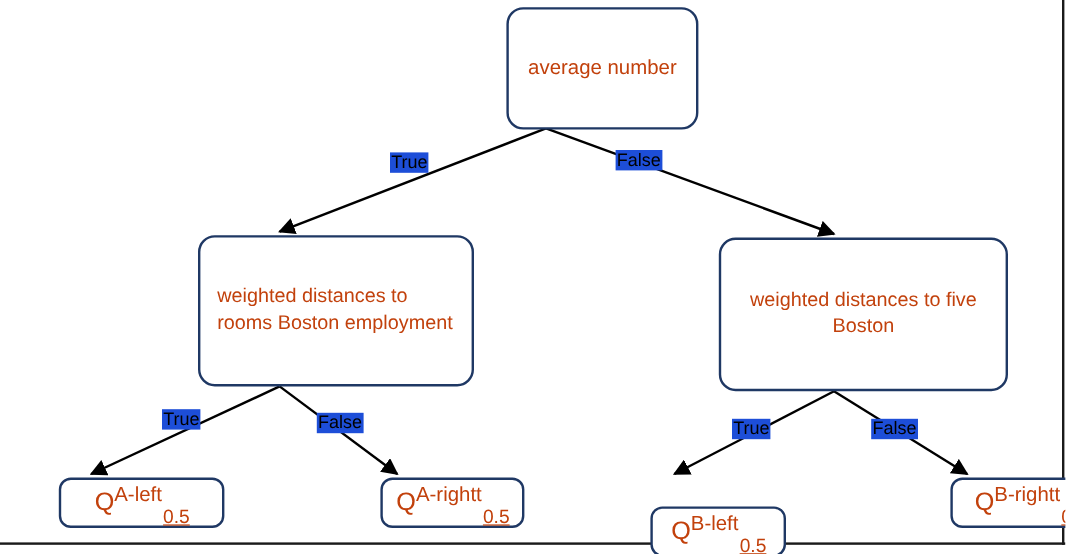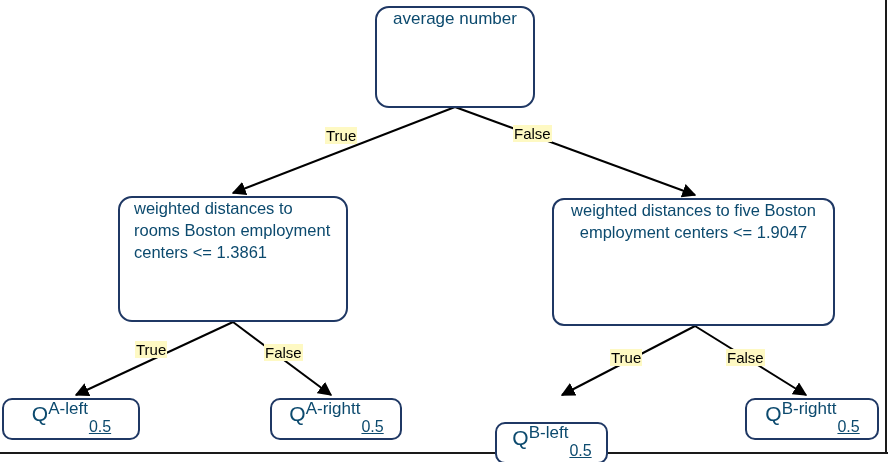--- a/index.html
+++ b/index.html
@@ -22,24 +22,25 @@
     width: 888px;
     height: 462px;
   }
   .node {
     position: absolute;
     box-sizing: border-box;
     border: 2px solid #1f3864;
     border-radius: 14px;
     background: #ffffff;
     display: flex;
-    align-items: flex-start;
-    color: #0c4a6e;
+    align-items: center;
+    color: #c2410c;
     line-height: 1.32;
     z-index: 3;
+    margin-left: 47px;
   }
   .node-root {
     justify-content: center;
     text-align: center;
     font-size: 17px;
   }
   .node-inner-left {
     justify-content: flex-start;
     text-align: left;
     font-size: 16.5px;
@@ -77,21 +78,21 @@
     line-height: 0;
     position: relative;
     top: 6px;
     left: 1px;
     text-decoration: underline;
   }
   .edge-label {
     position: absolute;
     font-size: 15px;
     color: #000000;
-    background: #fef9c3;
+    background: #1d4ed8;
     padding: 0 1px;
     white-space: nowrap;
     z-index: 4;
   }
   #bottom-rule {
     position: absolute;
     left: 0;
     top: 452px;
     width: 888px;
     height: 2px;
@@ -136,38 +137,36 @@
   <div class="node node-root" style="left:375px; top:6px; width:160px; height:102px;">
     <div>
       <div>average number</div>
     </div>
   </div>
 
   <div class="node node-inner-left" style="left:118px; top:196px; width:230px; height:126px;">
     <div>
       <div>weighted distances to</div>
       <div>rooms Boston employment</div>
-      <div>centers &lt;= 1.3861</div>
     </div>
   </div>
 
-  <div class="node node-inner-right" style="left:552px; top:198px; width:283px; height:128px;border-radius:12px;">
+  <div class="node node-inner-right" style="left:552px; top:198px; width:241px; height:128px;">
     <div>
       <div>weighted distances to five Boston</div>
-      <div>employment centers &lt;= 1.9047</div>
     </div>
   </div>
 
   <div class="node node-leaf" style="left:2px; top:398px; width:138px; height:42px;">
     <span class="qlabel">
       <span class="qbase">Q</span><span class="qsup">A-left</span><span class="qsub">0.5</span>
     </span>
   </div>
 
-  <div class="node node-leaf" style="left:270px; top:398px; width:132px; height:42px;">
+  <div class="node node-leaf" style="left:270px; top:398px; width:120px; height:42px;">
     <span class="qlabel">
       <span class="qbase">Q</span><span class="qsup">A-rightt</span><span class="qsub">0.5</span>
     </span>
   </div>
 
   <div class="node node-leaf" style="left:495px; top:422px; width:113px; height:42px;">
     <span class="qlabel">
       <span class="qbase">Q</span><span class="qsup">B-left</span><span class="qsub">0.5</span>
     </span>
   </div>

